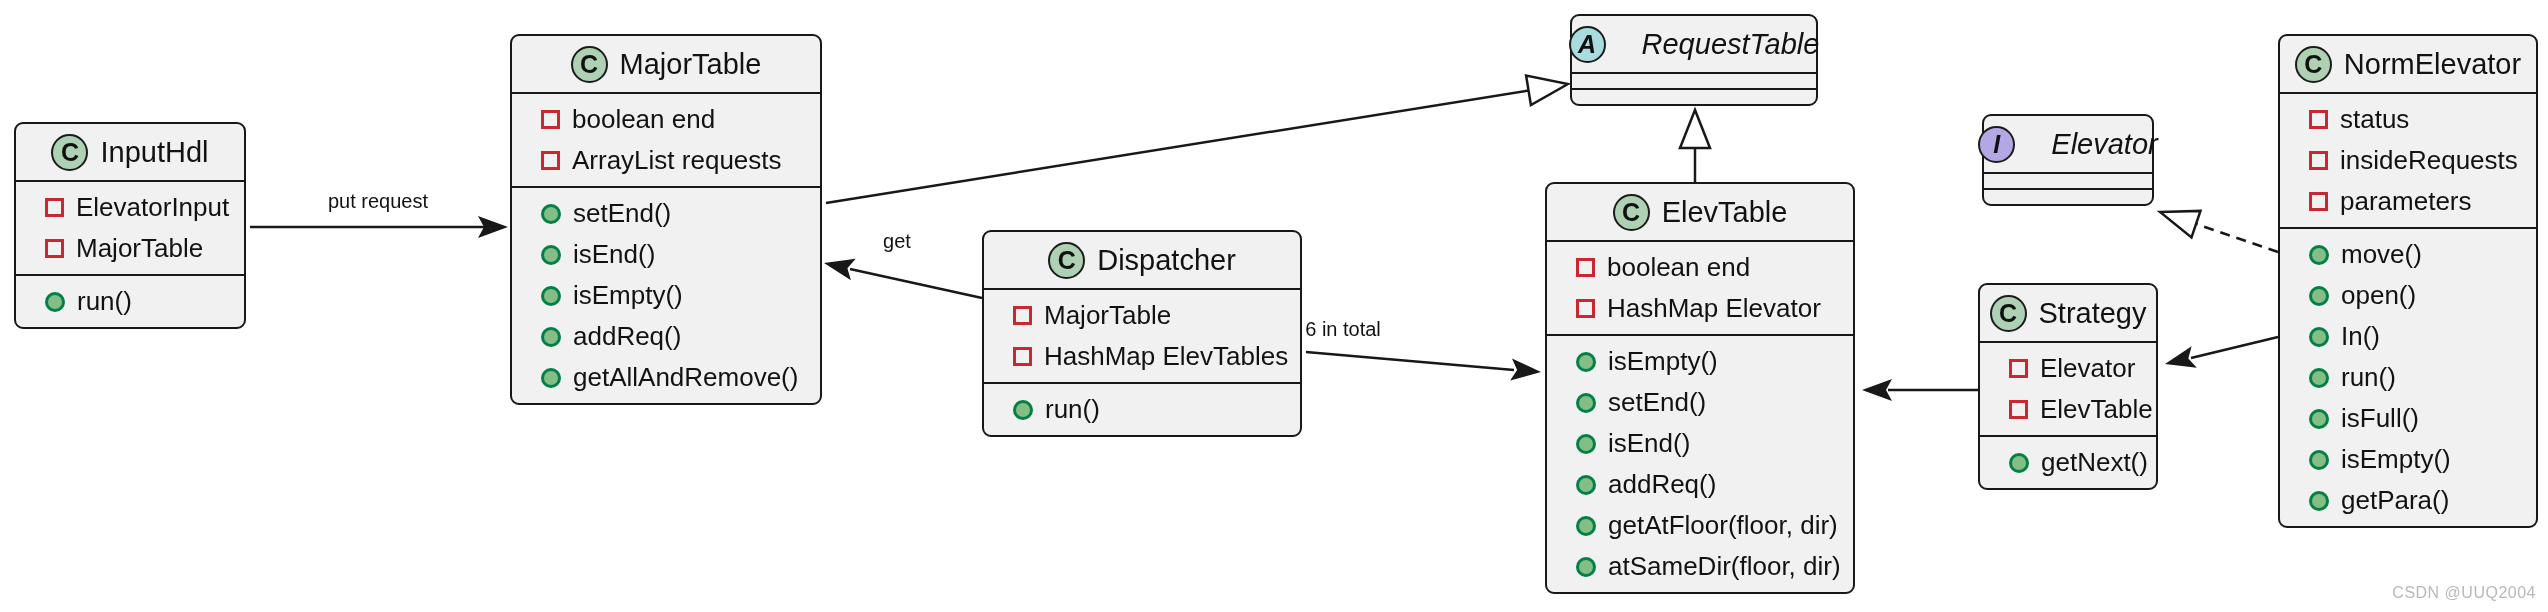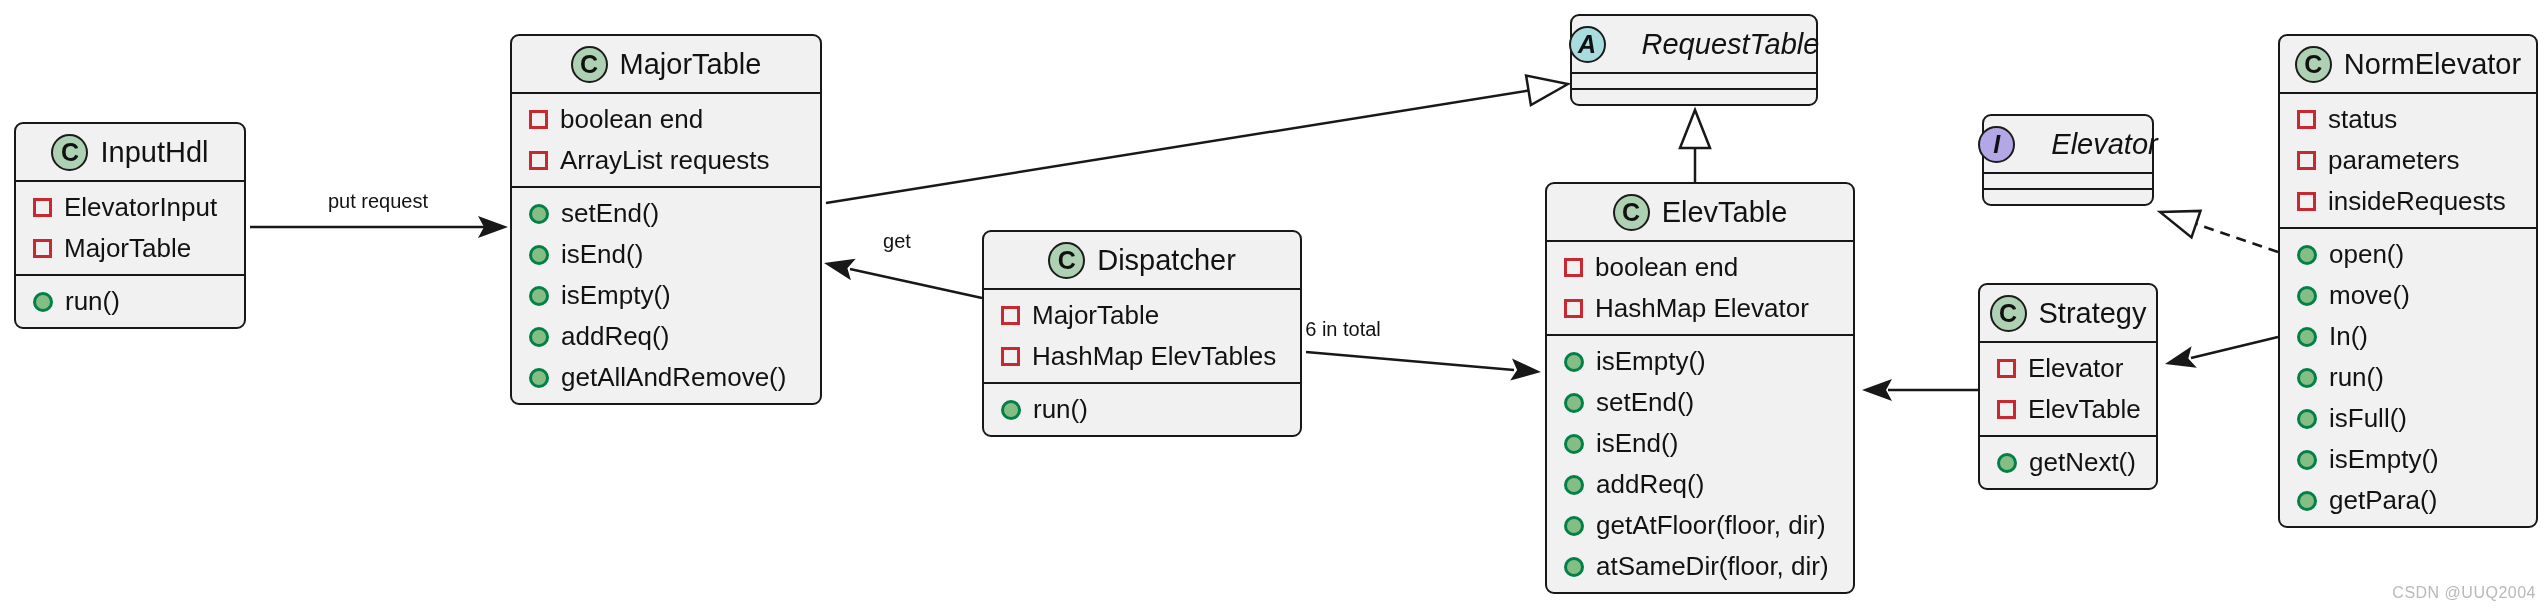--- a/index.html
+++ b/index.html
@@ -19,21 +19,21 @@
     width:37px;height:37px;border-radius:50%;border:2px solid #1c1c1c;flex:none;
     display:flex;align-items:center;justify-content:center;
     font-weight:bold;font-size:25px;color:#111;box-sizing:border-box;
   }
   .badge-C{background:#ADD1B2;}
   .badge-A{background:#A9DCDF;}
   .badge-I{background:#B4A7E5;}
   .badge-A .badge-letter,.badge-I .badge-letter{font-style:italic;}
   .uml-name{font-size:29px;white-space:nowrap;}
   .italic-name .uml-name{font-style:italic;margin-left:24px;}
-  .uml-compart{border-top:2px solid #181818;padding:5px 4px;}
+  .uml-compart{border-top:2px solid #181818;padding:5px 16px;}
   .uml-empty{height:14px;border-top:2px solid #181818;}
   .uml-member{
     display:flex;align-items:center;gap:12px;height:41px;padding:0 13px;
     font-size:26px;white-space:nowrap;
   }
   .marker-field{
     width:13px;height:13px;border:3px solid #C82930;background:transparent;flex:none;box-sizing:content-box;
   }
   .marker-method{
     width:14px;height:14px;border-radius:50%;background:#84BE84;border:3px solid #038048;flex:none;box-sizing:content-box;
@@ -287,38 +287,38 @@
         </span>
       <span class="uml-name">NormElevator</span>
     </div>
     <div class="uml-compart">
       <div class="uml-member">
           <span class="marker-field"></span>
           <span>status</span>
         </div>
       <div class="uml-member">
           <span class="marker-field"></span>
+          <span>insideRequests</span>
+        </div>
+      <div class="uml-member">
+          <span class="marker-field"></span>
           <span>parameters</span>
         </div>
-      <div class="uml-member">
-          <span class="marker-field"></span>
-          <span>insideRequests</span>
-        </div>
-    </div>
-    <div class="uml-compart">
+    </div>
+    <div class="uml-compart">
+      <div class="uml-member">
+          <span class="marker-method"></span>
+          <span>move()</span>
+        </div>
       <div class="uml-member">
           <span class="marker-method"></span>
           <span>open()</span>
         </div>
       <div class="uml-member">
           <span class="marker-method"></span>
-          <span>move()</span>
-        </div>
-      <div class="uml-member">
-          <span class="marker-method"></span>
           <span>In()</span>
         </div>
       <div class="uml-member">
           <span class="marker-method"></span>
           <span>run()</span>
         </div>
       <div class="uml-member">
           <span class="marker-method"></span>
           <span>isFull()</span>
         </div>

